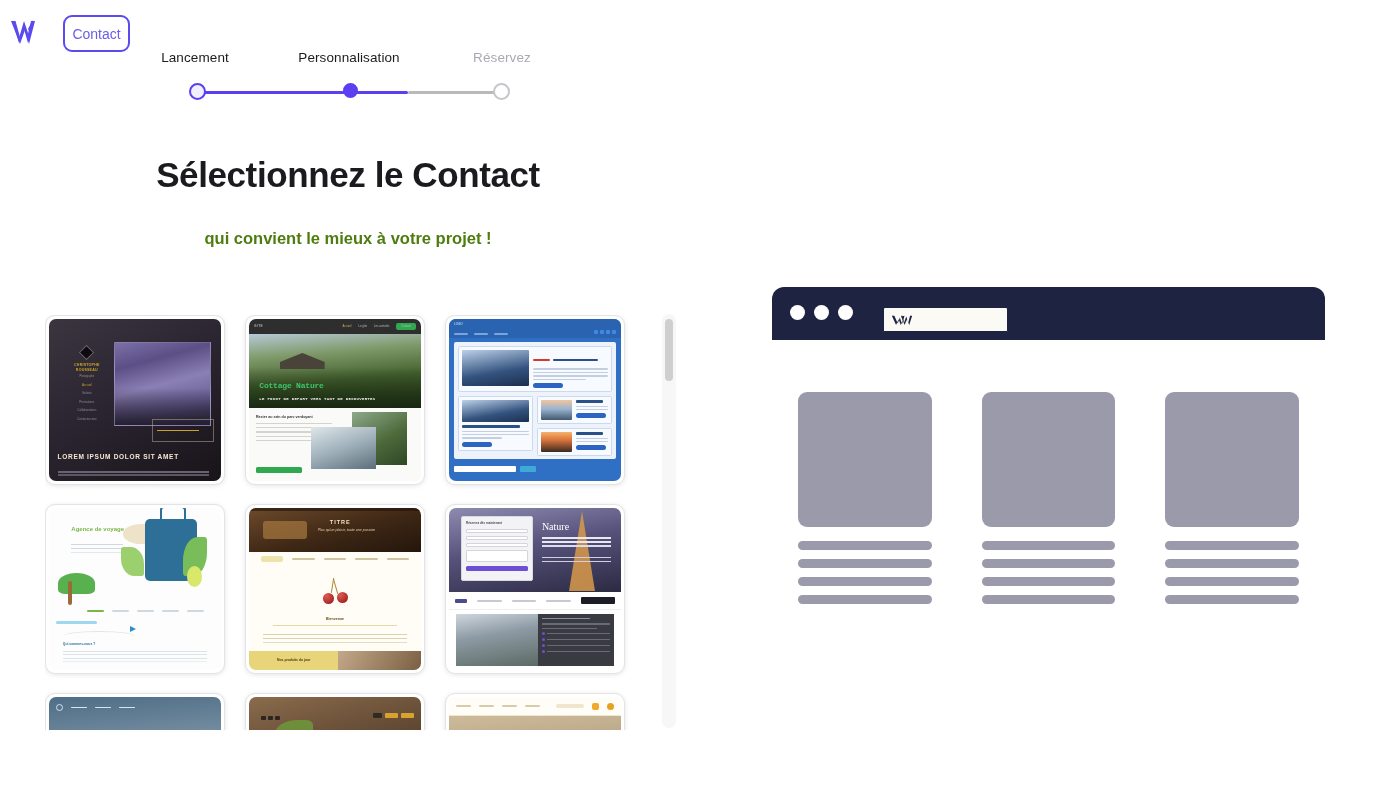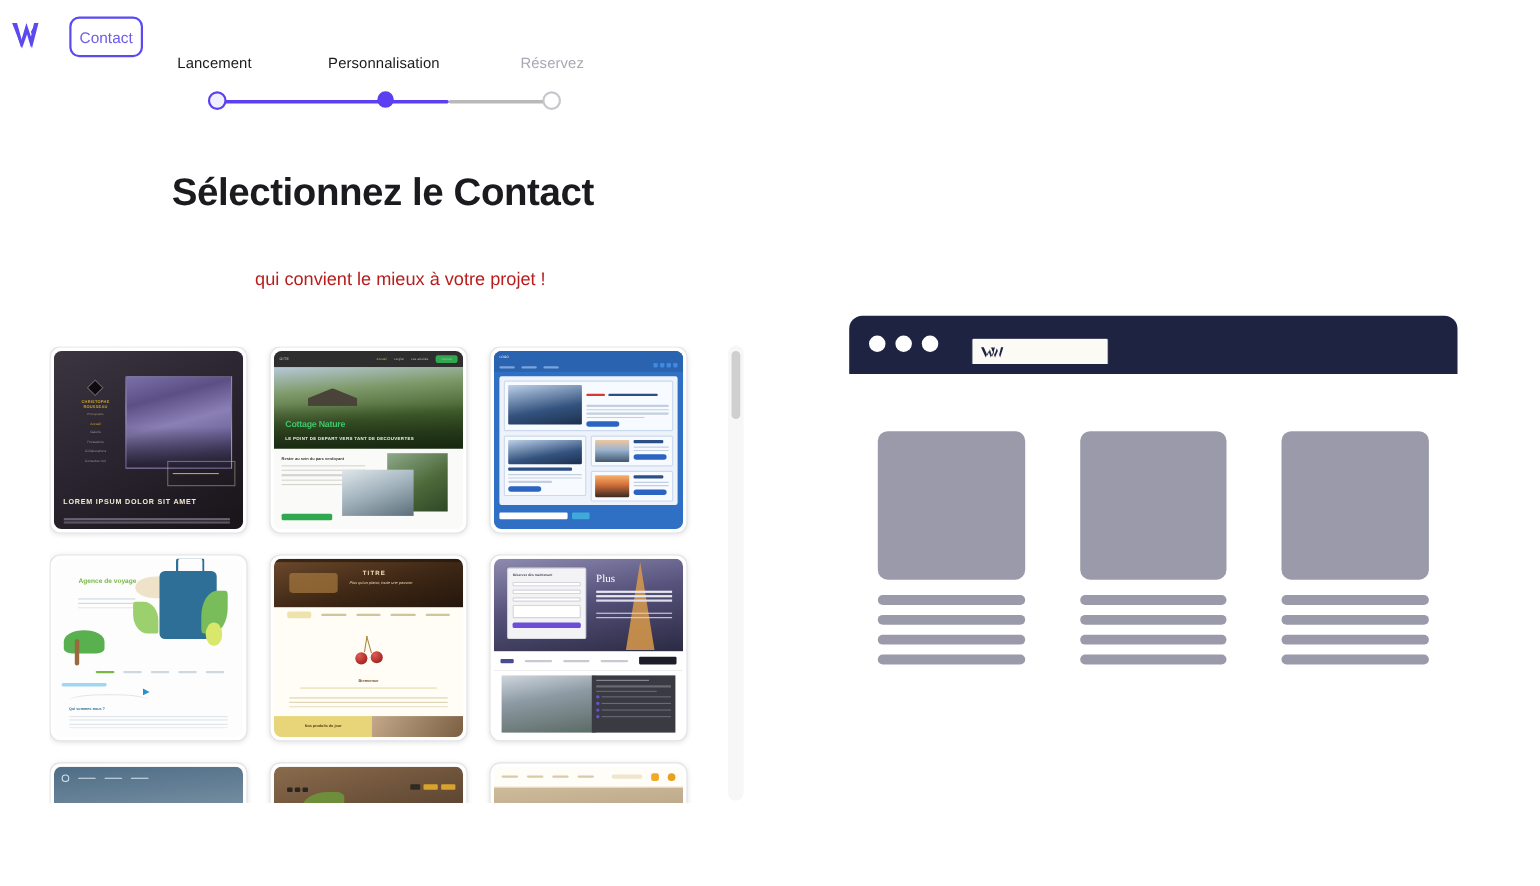--- a/index.html
+++ b/index.html
@@ -91,22 +91,22 @@
   .page-title {
     position: absolute; top: 155px; left: 0;
     width: 696px; text-align: center;
     font-size: 35px; font-weight: bold;
     color: #1b1b1f; letter-spacing: -0.4px;
     margin: 0;
   }
   .page-subtitle {
     position: absolute; top: 229px; left: 0;
     width: 696px; text-align: center;
-    font-size: 16.5px; color: #b91c1c;
-    margin: 16px; font-weight: normal;
+    font-size: 16.5px; color: #4d7c0f;
+    margin: 0; font-weight: bold;
   }
 
   
   .grid-wrap {
     position: absolute;
     left: 45px; top: 315px;
     width: 598px; height: 415px;
     overflow: hidden;
   }
   .grid {
@@ -156,20 +156,21 @@
   .t-cottage { position:absolute; inset:0; background:#f6f6f4; }
   .t-cottage .cg-nav { height:9%; background:#2e2e2e; display:flex; align-items:center; padding:0 5px; }
   .t-cottage .cg-logo { font-size:3.2px; color:#ddd; letter-spacing:.4px; }
   .t-cottage .cg-links { margin-left:auto; display:flex; gap:7px; align-items:center; }
   .t-cottage .cg-links span { font-size:2.8px; color:#bbb; }
   .t-cottage .cg-links span.y { color:#c9b457; }
   .t-cottage .cg-cta { background:#2fa84f; color:#fff; font-size:2.6px; padding:1.6px 5px; border-radius:2px; }
   .t-cottage .cg-hero {
     height:46%; position:relative;
     background:linear-gradient(175deg,#b6c9d6 0%,#7f9a6a 28%,#46632f 60%,#26401c 100%);
+    font-family:Liberation Mono, monospace;
   }
   .t-cottage .cg-hero::before{
     content:"";position:absolute;left:18%;top:26%;width:26%;height:22%;
     background:#4a4339;clip-path:polygon(50% 0,100% 55%,100% 100%,0 100%,0 55%);
   }
   .t-cottage .cg-hero::after{
     content:"";position:absolute;left:0;bottom:0;width:100%;height:55%;
     background:linear-gradient(to top,rgba(20,34,14,.82),rgba(20,34,14,0));
   }
   .t-cottage .cg-h1 { position:absolute;left:6%;bottom:24%;font-size:8px;color:#3ec46a;font-weight:bold;z-index:2;letter-spacing:-.2px; }
@@ -594,21 +595,21 @@
         <div class="gs-hero">
           <div class="gs-tower"></div>
           <div class="gs-form">
             <div class="fh">Réservez dès maintenant</div>
             <div class="fi"></div>
                 <div class="fi"></div>
                 <div class="fi"></div>
             <div class="fi" style="height:12px"></div>
             <div class="fb"></div>
           </div>
-          <div class="gs-h1">Plus</div>
+          <div class="gs-h1">Nature</div>
           <div class="gs-tx"></div>
           <div class="gs-tx2"></div>
         </div>
         <div class="gs-nav">
           <span class="lg"></span>
           <i></i>
               <i></i>
               <i></i>
           <span class="bt"></span>
         </div>

